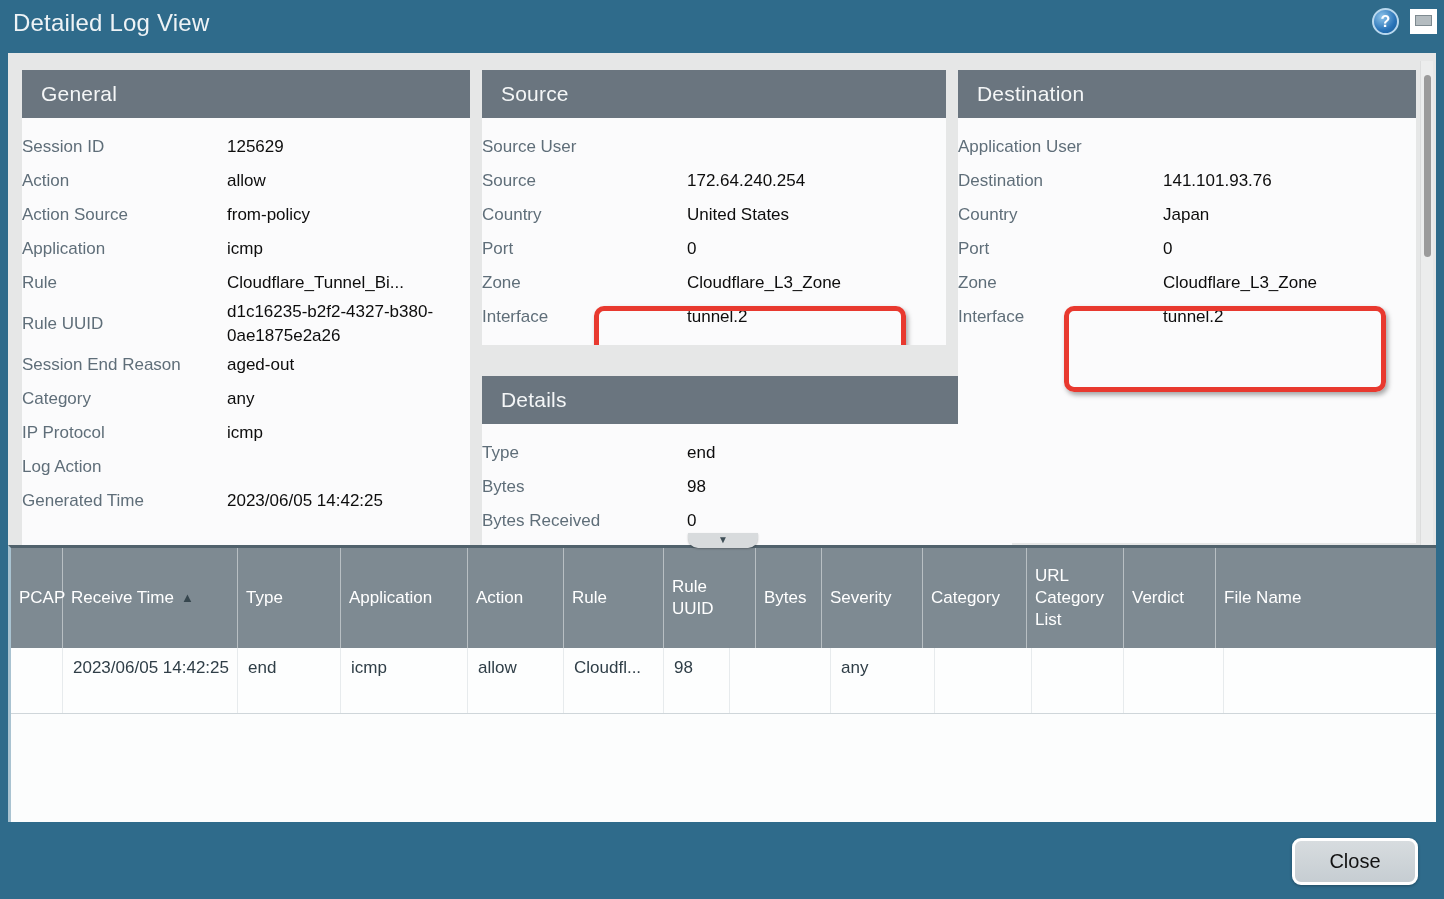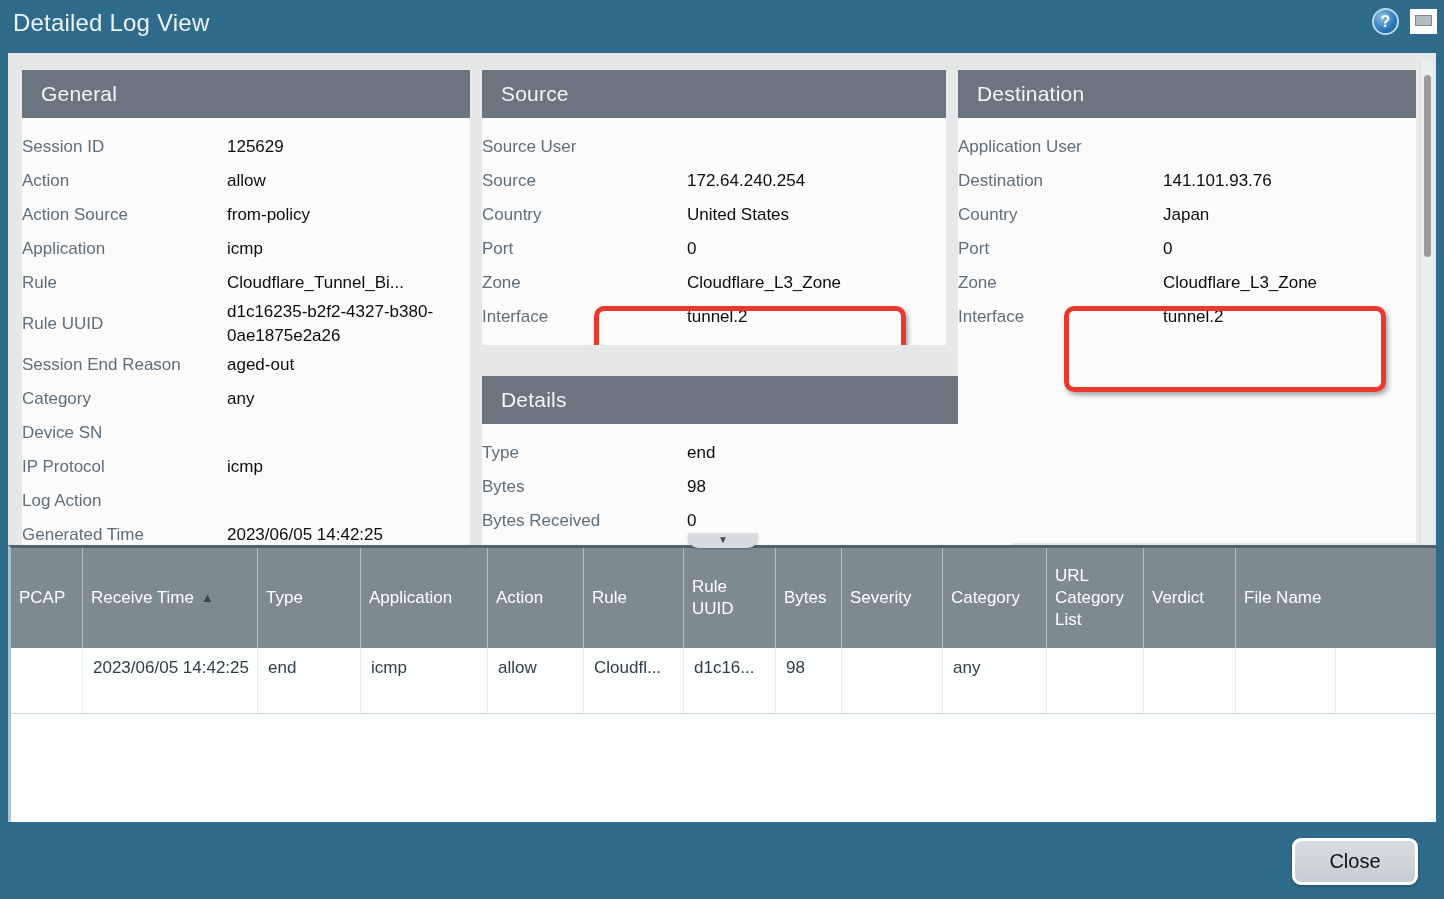--- a/index.html
+++ b/index.html
@@ -82,21 +82,21 @@
   .th {
     display: flex; align-items: center; padding: 0 8px; color: #fff; font-size: 17px; line-height: 22px;
     border-right: 1px solid rgba(255,255,255,0.45); cursor: pointer;
   }
   .sort { color: #36464e; font-size: 13px; margin-left: 7px; }
   .trow { display: flex; width: 100%; height: 66px; background: #fdfefe; border-bottom: 1px solid #cfd6da; cursor: pointer; }
   .td {
     padding: 8px 8px 0 10px; color: #2f3e47; font-size: 17px; line-height: 24px;
     border-right: 1px solid #e7ebed; overflow: hidden;
   }
-  .c0 { width: 72px; }  .c1 { width: 175px; } .c2 { width: 103px; } .c3 { width: 127px; }
+  .c0 { width: 52px; }  .c1 { width: 175px; } .c2 { width: 103px; } .c3 { width: 127px; }
   .c4 { width: 96px; }  .c5 { width: 100px; } .c6 { width: 92px; }  .c7 { width: 66px; }
   .c8 { width: 101px; } .c9 { width: 104px; } .c10 { width: 97px; } .c11 { width: 92px; }
   .c12 { width: 100px; } .c13 { flex: 1; border-right: none; }
 
   
   .close-btn {
     position: absolute; left: 1292px; top: 838px; width: 126px; height: 47px;
     background: linear-gradient(#d7dcdf, #c6cdd2); border: 3px solid #fff; border-radius: 9px;
     font-size: 20px; color: #121212; cursor: pointer; font-family: "Liberation Sans", sans-serif;
     box-shadow: 0 1px 3px rgba(0,0,0,0.3);
@@ -142,24 +142,20 @@
           <span class="lbl">Rule UUID</span>
           <span class="val">d1c16235-b2f2-4327-b380-0ae1875e2a26</span>
         </div>
       <div class="frow">
           <span class="lbl">Session End Reason</span>
           <span class="val">aged-out</span>
         </div>
       <div class="frow">
           <span class="lbl">Category</span>
           <span class="val">any</span>
-        </div>
-      <div class="frow">
-          <span class="lbl">Device SN</span>
-          <span class="val"></span>
         </div>
       <div class="frow">
           <span class="lbl">IP Protocol</span>
           <span class="val">icmp</span>
         </div>
       <div class="frow">
           <span class="lbl">Log Action</span>
           <span class="val"></span>
         </div>
       <div class="frow">
@@ -275,21 +271,20 @@
     <div class="th c11">Verdict</div>
     <div class="th c13">File Name</div>
   </div>
   <div class="trow">
     <div class="td c0"></div>
     <div class="td c1">2023/06/05 14:42:25</div>
     <div class="td c2">end</div>
     <div class="td c3">icmp</div>
     <div class="td c4">allow</div>
     <div class="td c5">Cloudfl...</div>
-    <div class="td c6">d1c16...</div>
     <div class="td c7">98</div>
     <div class="td c8"></div>
     <div class="td c9">any</div>
     <div class="td c10"></div>
     <div class="td c11"></div>
     <div class="td c12"></div>
     <div class="td c13"></div>
   </div>
 </div>
 

